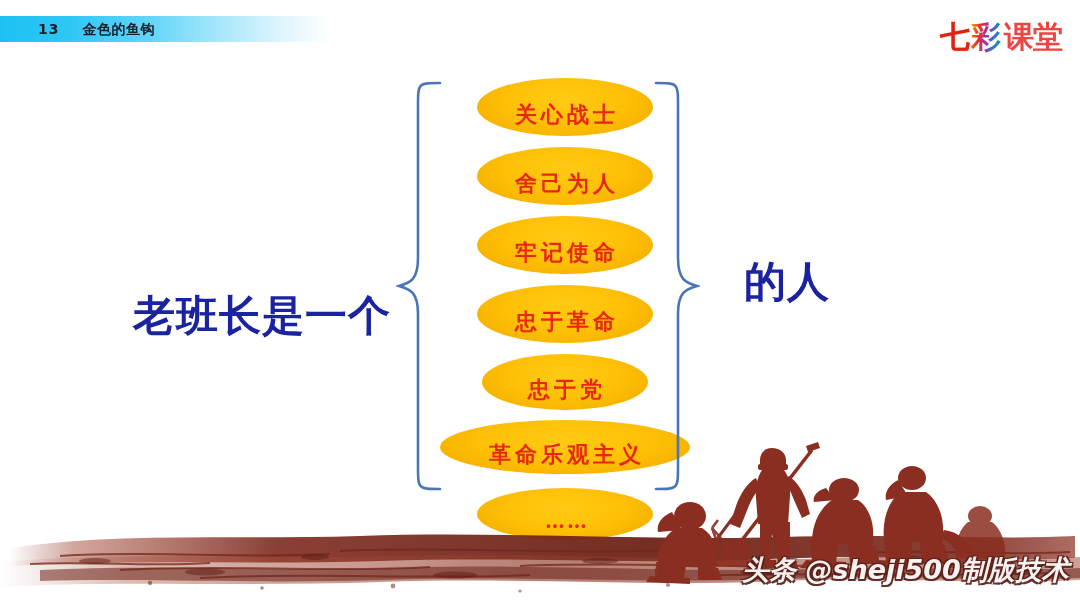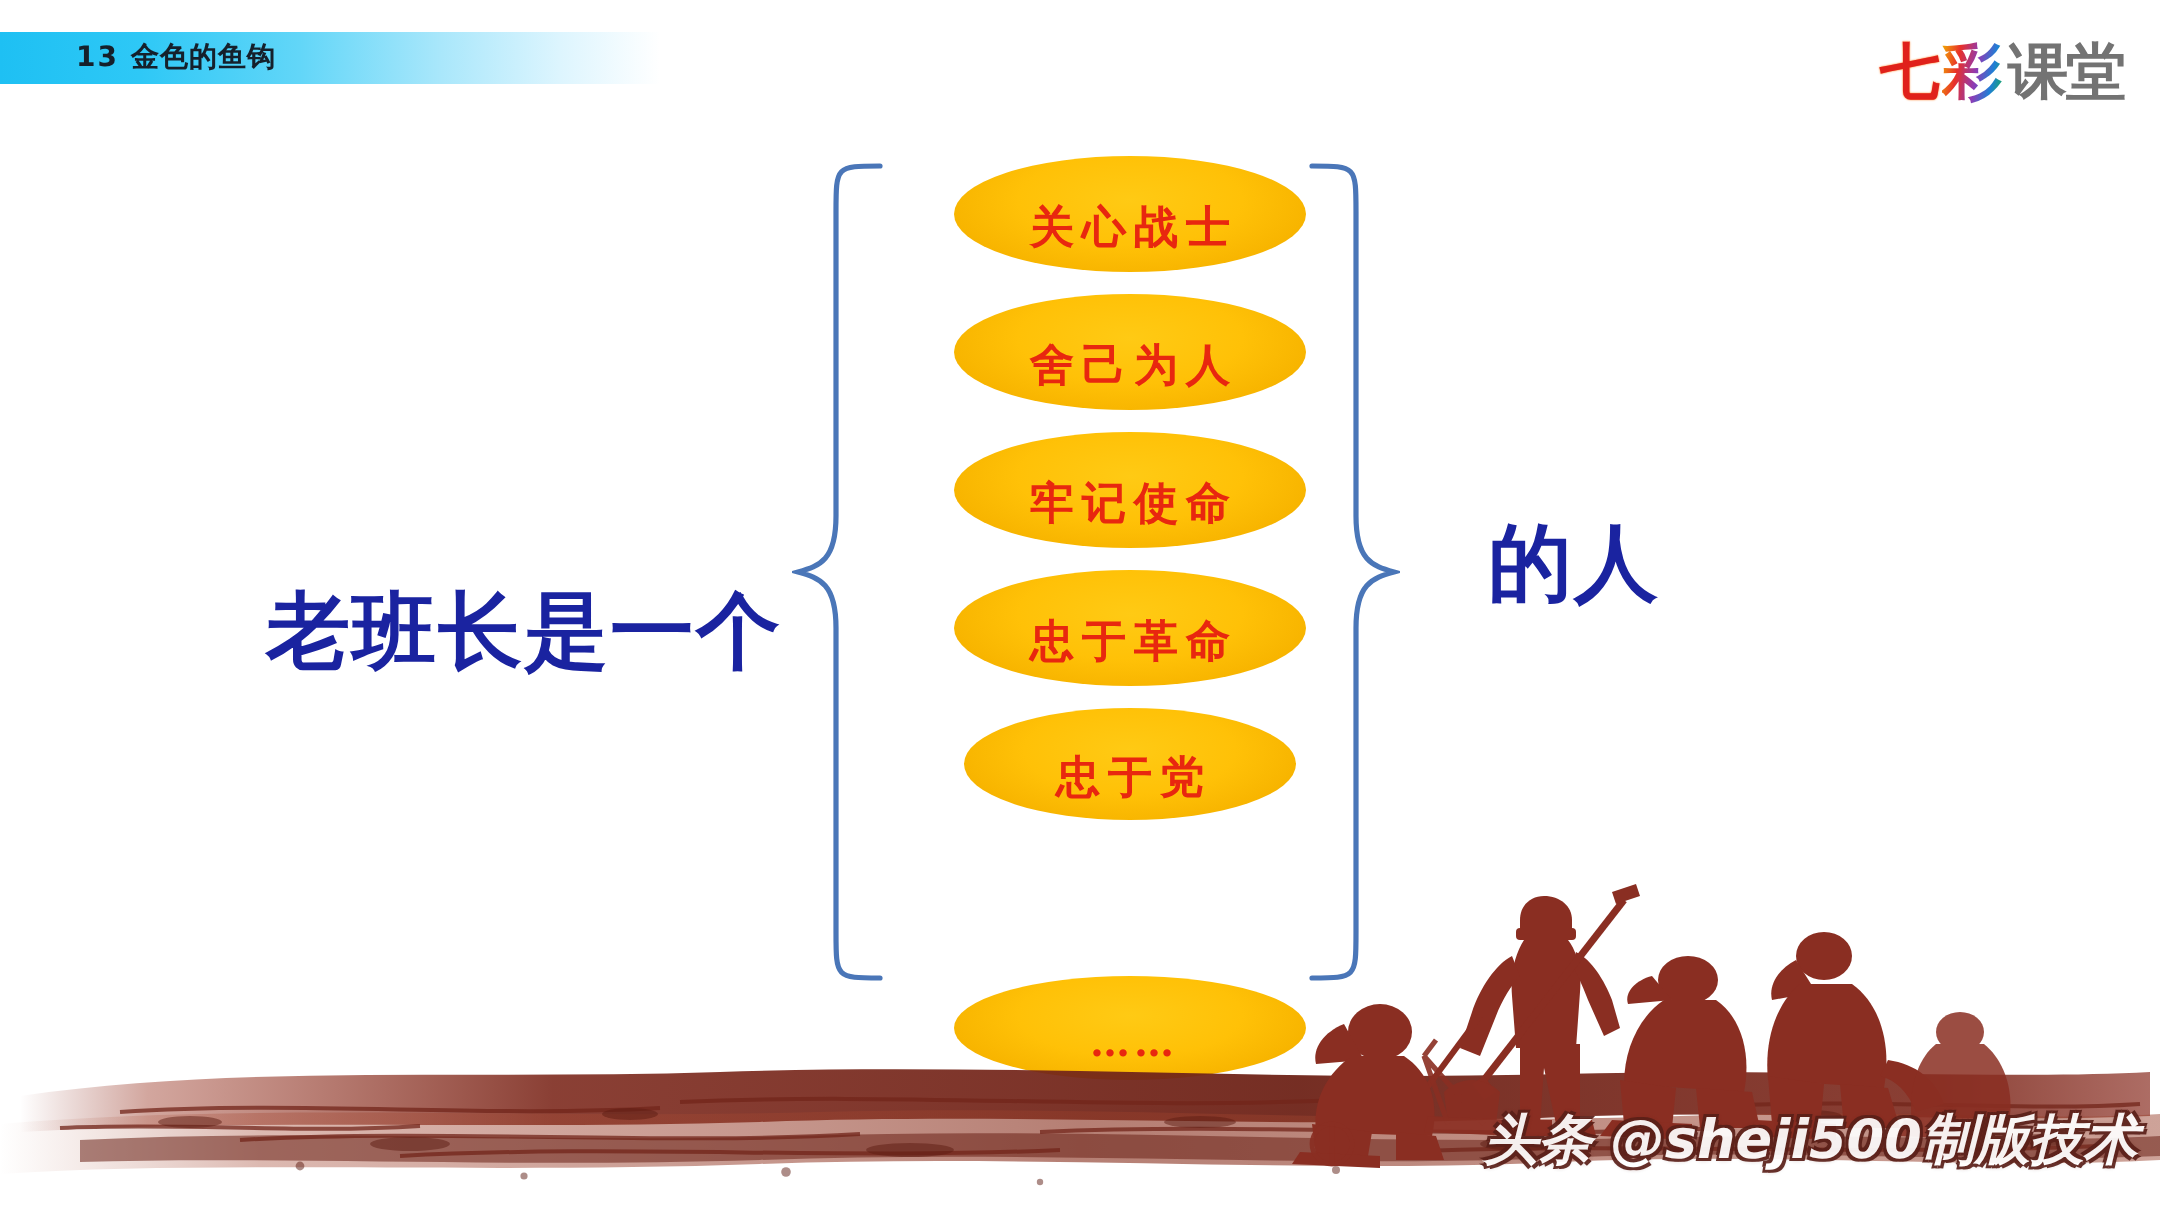--- a/index.html
+++ b/index.html
@@ -28,42 +28,42 @@
   }
   #header-title {
     position:absolute; left:38px; top:17px;
     height:24px; line-height:24px;
     font-family:"DejaVu Sans", sans-serif;
     font-size:14px; font-weight:bold;
     color:#15202b;
     letter-spacing:0.5px;
     white-space:nowrap;
   }
-  #header-title .num { letter-spacing:1px; margin-right:6px; }
+  #header-title .num { letter-spacing:1px; margin-right:23px; }
 
   
   #logo {
     position:absolute; right:18px; top:18px;
     height:38px;
     display:flex; align-items:center;
     white-space:nowrap;
   }
   #logo .g {
     font-family:"DejaVu Sans", sans-serif;
     font-size:30px; font-weight:bold;
     line-height:38px;
   }
   #logo .g1 { color:#e0211b; text-shadow:0 0 1px #ff6a00; }
   #logo .g2 {
     background:linear-gradient(100deg,#f2b500 0%,#e8302a 28%,#8e3bb5 55%,#1f7fd6 78%,#17b34a 100%);
     -webkit-background-clip:text; background-clip:text;
     color:transparent;
     margin:0 1px;
   }
-  #logo .g3 { color:#737373; letter-spacing:-1px; margin-left:2px; }
+  #logo .g3 { color:#ef4444; letter-spacing:-1px; margin-left:2px; }
 
   
   .stem {
     position:absolute;
     font-family:"DejaVu Serif", serif;
     font-size:42px;
     font-weight:bold;
     color:#1a23a0;
     white-space:nowrap;
     letter-spacing:1px;
@@ -163,20 +163,23 @@
     </div>
 
     <div class="pill" style="width:176px;height:58px;top:225px;">
       <span class="pill-label">忠于革命</span>
     </div>
 
     <div class="pill" style="width:166px;height:56px;top:294px;">
       <span class="pill-label">忠于党</span>
     </div>
 
+    <div class="pill" style="width:250px;height:54px;top:360px;">
+      <span class="pill-label">革命乐观主义</span>
+    </div>
 
     <div class="pill" style="width:176px;height:52px;top:428px;">
       <span class="pill-label dots">……</span>
     </div>
   </div>
 
   <svg class="brace" id="brace-right" width="46" height="412" viewBox="0 0 46 412">
     <path d="M2 3 C24 3 24 3 24 26 L24 178 C24 200 32 203 43 206 C32 209 24 212 24 234 L24 386 C24 409 24 409 2 409" fill="none" stroke="#4a76b8" stroke-width="2.6" stroke-linecap="round"></path>
   </svg>
 

